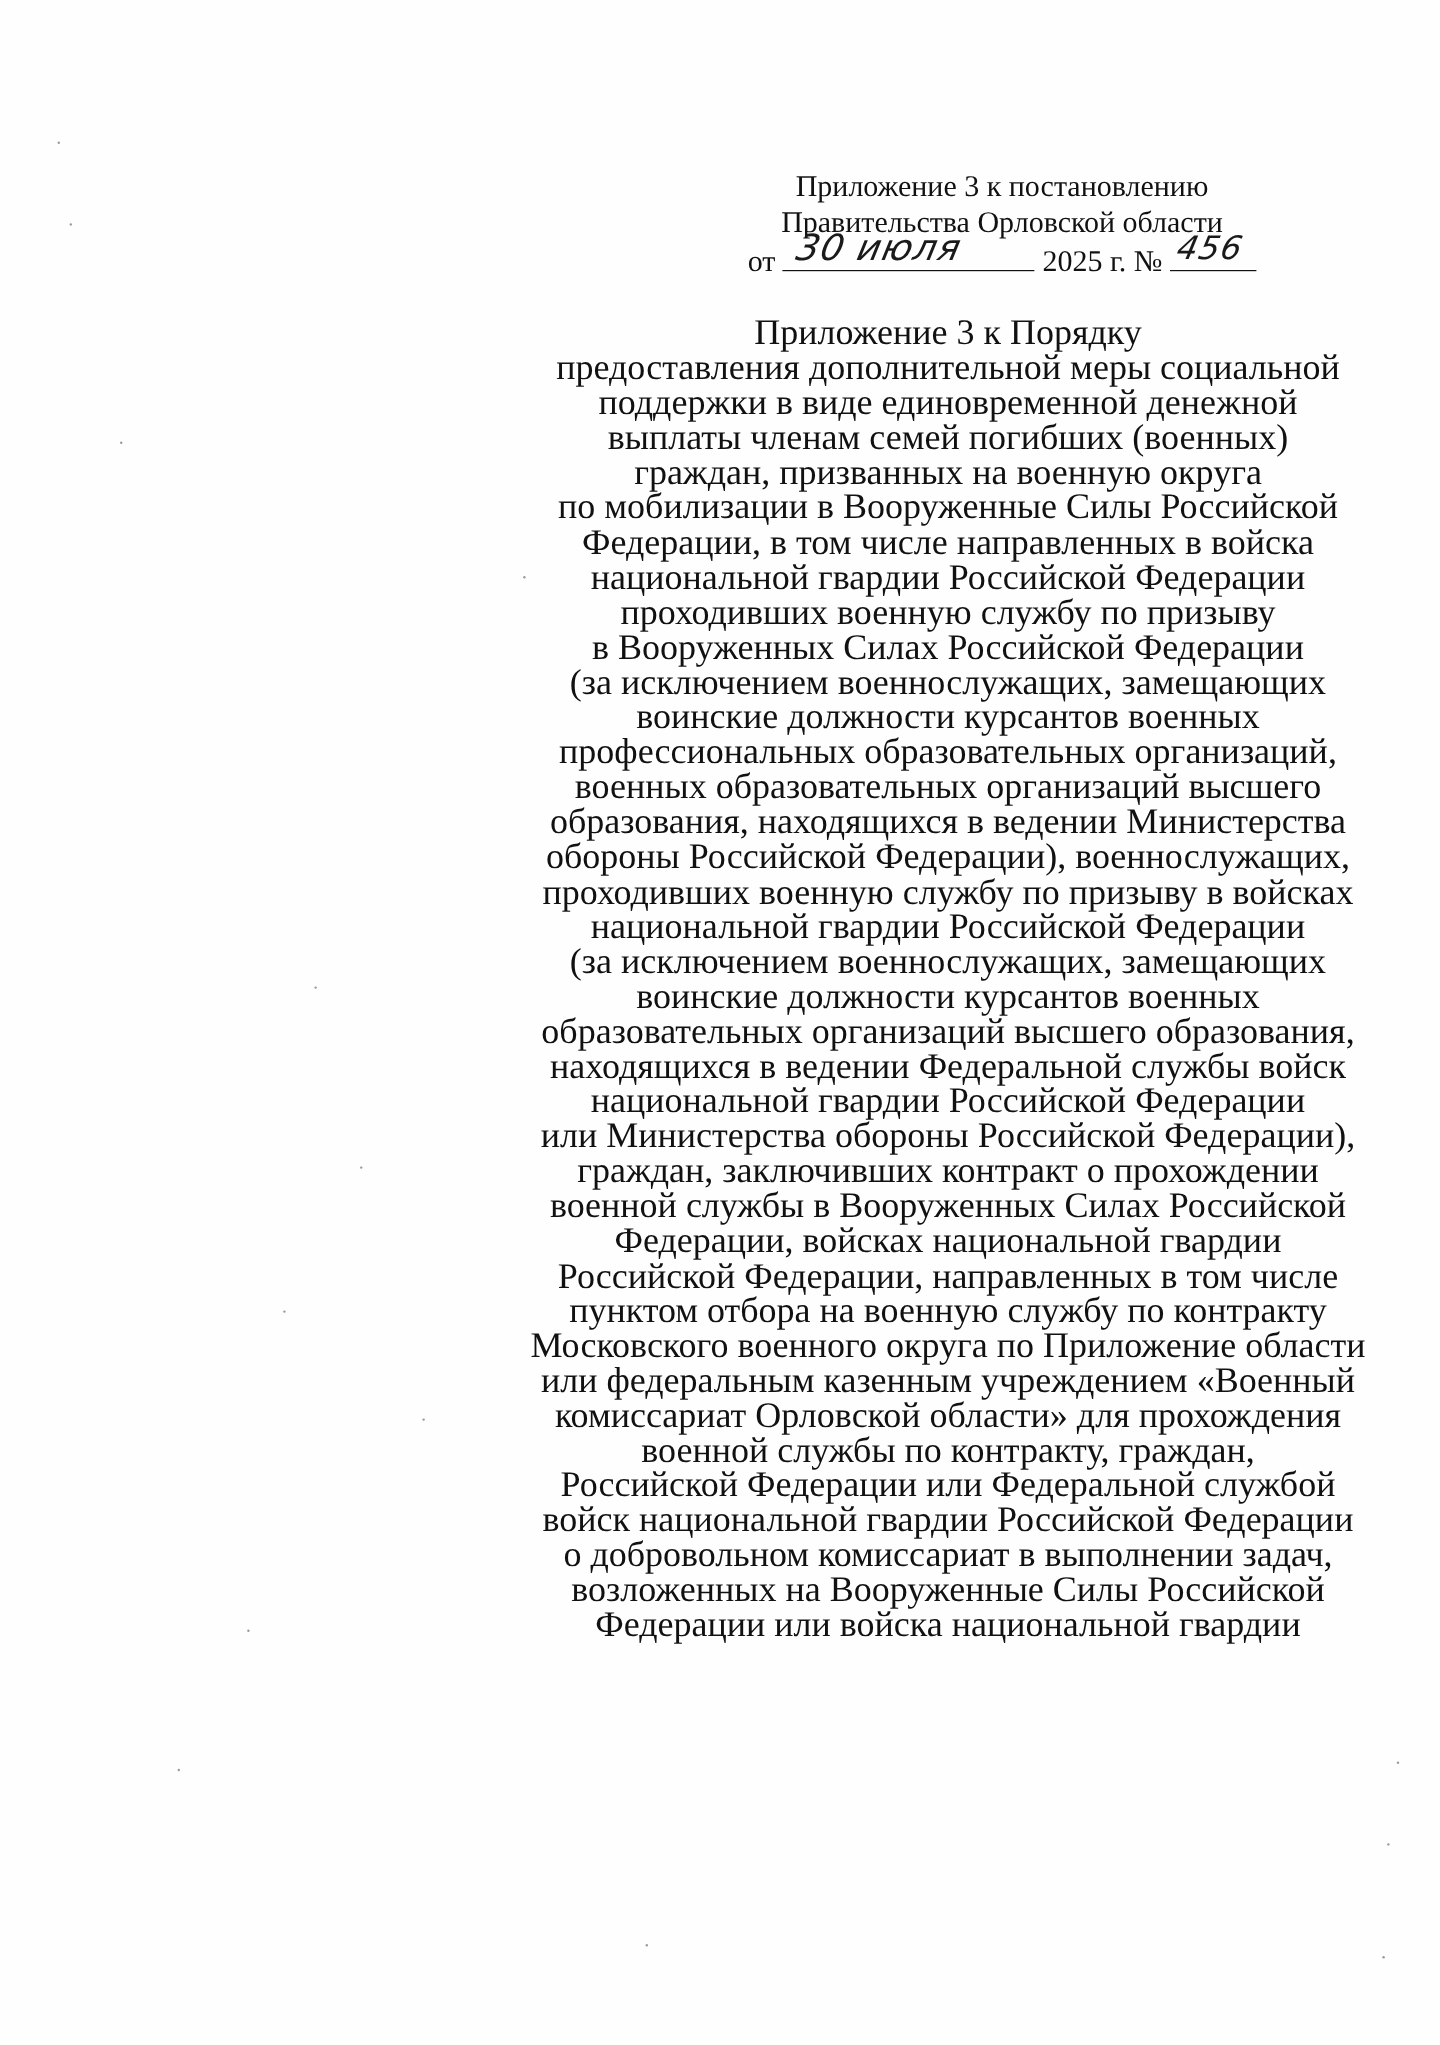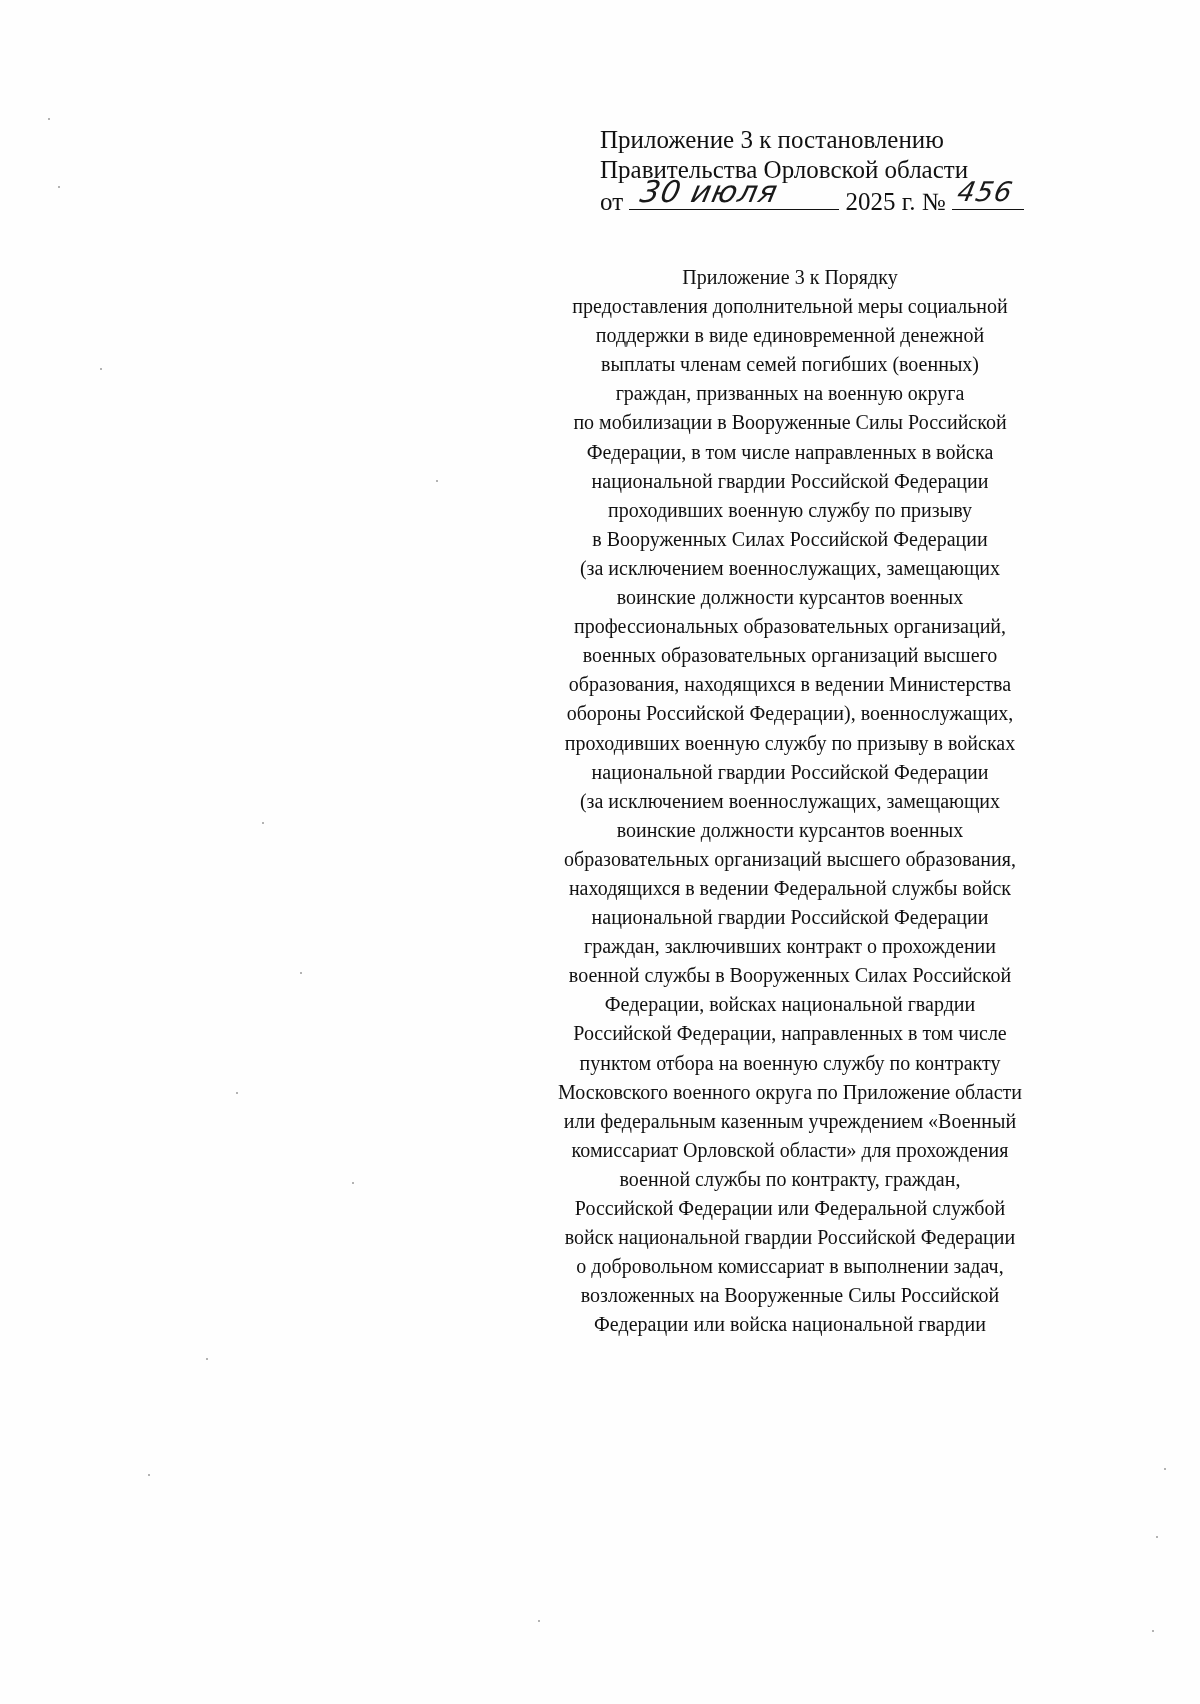--- a/index.html
+++ b/index.html
@@ -23,22 +23,23 @@
     }
     .speck {
       position: absolute;
       width: 2px; height: 2px;
       background: #9a9a9a;
       border-radius: 1px;
     }
     .header-block {
       position: absolute;
       left: 600px;
-      top: 125px;
+      top: 141px;
       width: 470px;
+      text-align: center;
       font-size: 25px;
       line-height: 30px;
     }
     .header-line { white-space: nowrap; }
     .date-line {
       position: relative;
       white-space: nowrap;
       display: inline-block;
     }
     .fill {
@@ -62,21 +63,21 @@
       transform: skewX(-12deg);
     }
     .hw-date { left: 12px; }
     .hw-num { left: 6px; font-size: 27px; }
     .title-block {
       position: absolute;
       left: 440px;
       top: 263px;
       width: 700px;
       text-align: center;
-      font-size: 20px;
+      font-size: 30px;
       line-height: 29.1px;
     }
     .title-line { white-space: nowrap; }
   </style>
 </head>
 <body>
 
 <div class="page">
 
   <div class="speck" style="left:48px;top:118px;"></div>
@@ -126,20 +127,21 @@
     <div class="title-line">военных образовательных организаций высшего</div>
     <div class="title-line">образования, находящихся в ведении Министерства</div>
     <div class="title-line">обороны Российской Федерации), военнослужащих,</div>
     <div class="title-line">проходивших военную службу по призыву в войсках</div>
     <div class="title-line">национальной гвардии Российской Федерации</div>
     <div class="title-line">(за исключением военнослужащих, замещающих</div>
     <div class="title-line">воинские должности курсантов военных</div>
     <div class="title-line">образовательных организаций высшего образования,</div>
     <div class="title-line">находящихся в ведении Федеральной службы войск</div>
     <div class="title-line">национальной гвардии Российской Федерации</div>
+    <div class="title-line">или Министерства обороны Российской Федерации),</div>
     <div class="title-line">граждан, заключивших контракт о прохождении</div>
     <div class="title-line">военной службы в Вооруженных Силах Российской</div>
     <div class="title-line">Федерации, войсках национальной гвардии</div>
     <div class="title-line">Российской Федерации, направленных в том числе</div>
     <div class="title-line">пунктом отбора на военную службу по контракту</div>
     <div class="title-line">Московского военного округа по Приложение области</div>
     <div class="title-line">или федеральным казенным учреждением «Военный</div>
     <div class="title-line">комиссариат Орловской области» для прохождения</div>
     <div class="title-line">военной службы по контракту, граждан,</div>
     <div class="title-line">Российской Федерации или Федеральной службой</div>

